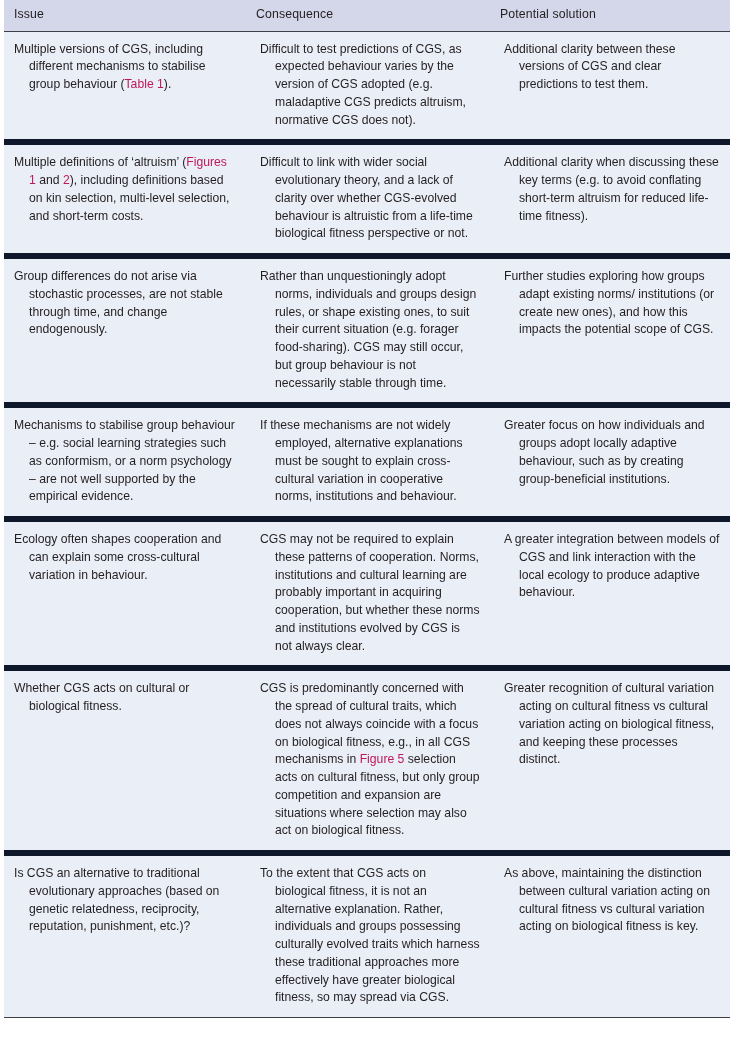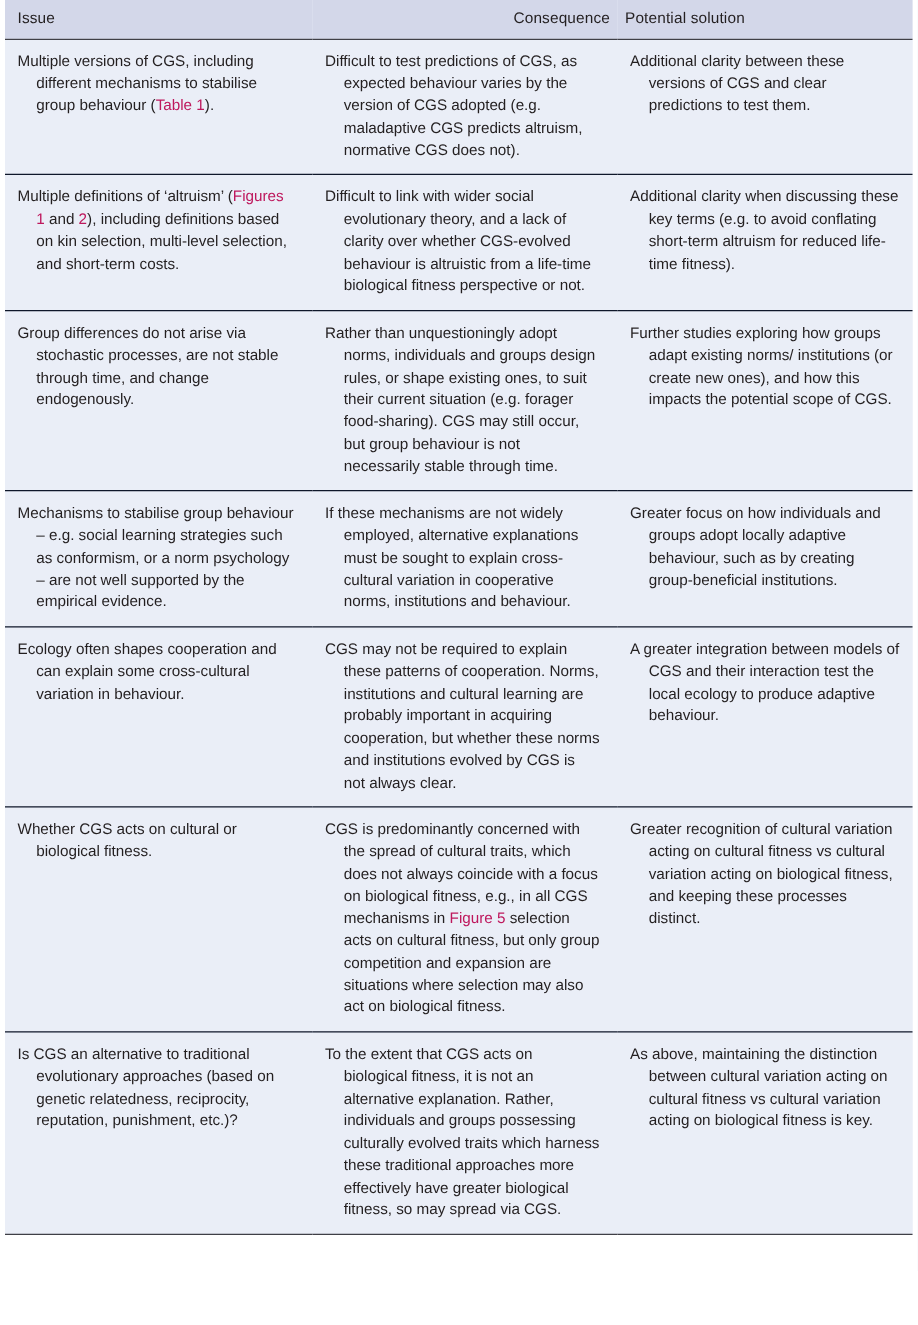--- a/index.html
+++ b/index.html
@@ -37,29 +37,29 @@
     font-weight: normal;
     font-size: 12.3px;
     color: #231f20;
     padding: 8px 6px 9px 6px;
     border-bottom: 1.6px solid #3f3f46;
     letter-spacing: 0.01em;
     vertical-align: middle;
     line-height: 1.1;
   }
   th.col-issue   { text-align: left; padding-left: 10px; }
-  th.col-conseq  { text-align: right; }
+  th.col-conseq  { text-align: left; }
   th.col-solution{ text-align: left; }
 
   
   tbody tr {
     background: #eaeef7;
   }
   tbody tr + tr td {
-    border-top: 1px solid #0f172a;
+    border-top: 6px solid #0f172a;
   }
   tbody tr:last-child td {
     border-bottom: 1.6px solid #3f3f46;
   }
   tbody td {
     vertical-align: top;
     font-size: 12.2px;
     line-height: 1.455;
     color: #231f20;
     padding: 9px 12px 10px 10px;
@@ -149,21 +149,21 @@
           </td>
         </tr>
         <tr>
           <td class="cell-issue">
             <p><span class="plain">Ecology often shapes cooperation and can explain some cross-cultural variation in behaviour.</span></p>
           </td>
           <td class="cell-conseq">
             <p><span class="plain">CGS may not be required to explain these patterns of cooperation. Norms, institutions and cultural learning are probably important in acquiring cooperation, but whether these norms and institutions evolved by CGS is not always clear.</span></p>
           </td>
           <td class="cell-solution">
-            <p><span class="plain">A greater integration between models of CGS and their interaction test the local ecology to produce adaptive behaviour.</span></p>
+            <p><span class="plain">A greater integration between models of CGS and link interaction with the local ecology to produce adaptive behaviour.</span></p>
           </td>
         </tr>
         <tr>
           <td class="cell-issue">
             <p><span class="plain">Whether CGS acts on cultural or biological fitness.</span></p>
           </td>
           <td class="cell-conseq">
             <p><span class="plain">CGS is predominantly concerned with the spread of cultural traits, which does not always coincide with a focus on biological fitness, e.g., in all CGS mechanisms in </span><span class="xref">Figure 5</span><span class="plain"> selection acts on cultural fitness, but only group competition and expansion are situations where selection may also act on biological fitness.</span></p>
           </td>
           <td class="cell-solution">

